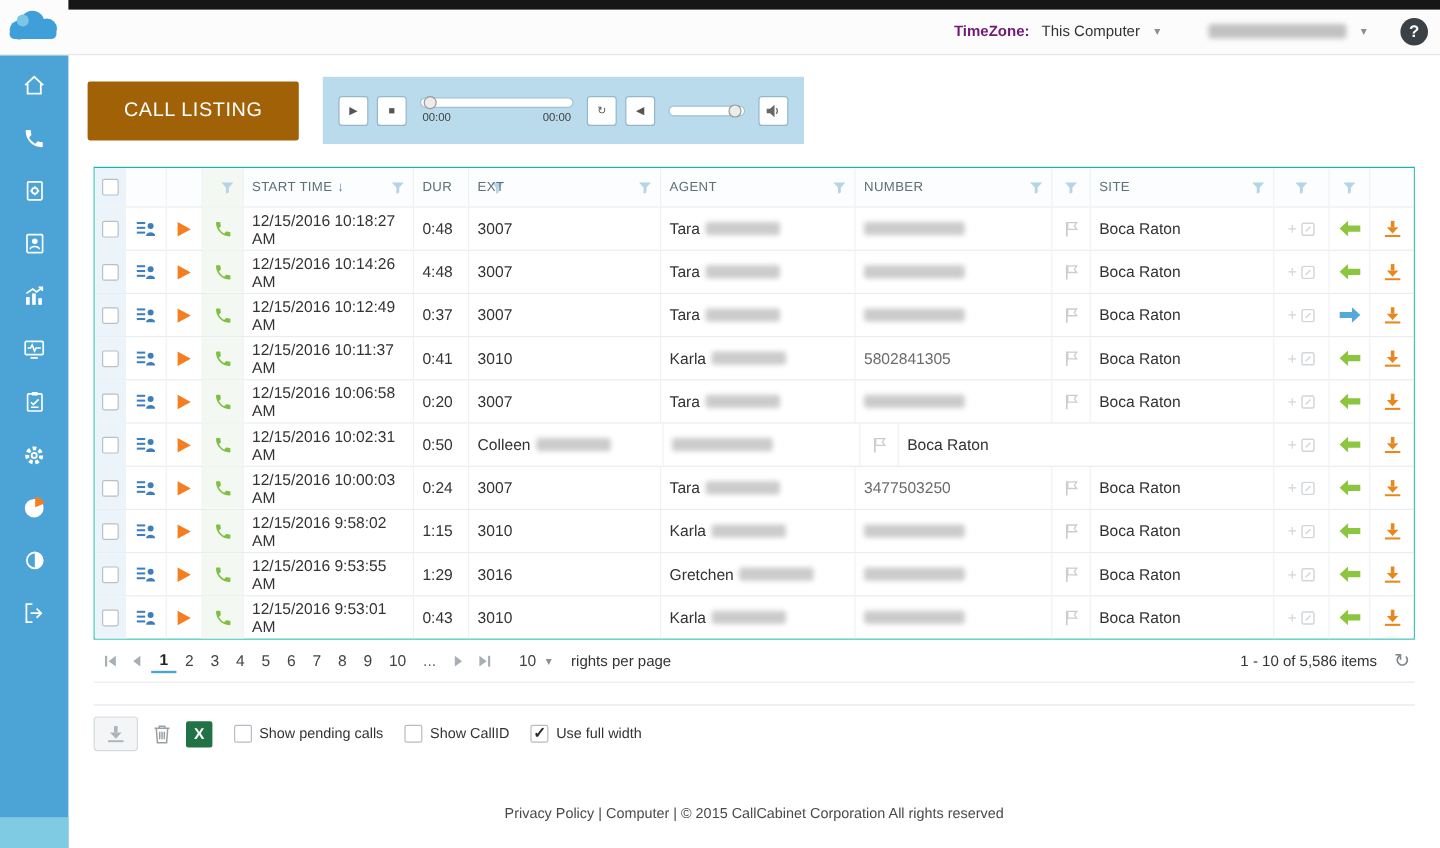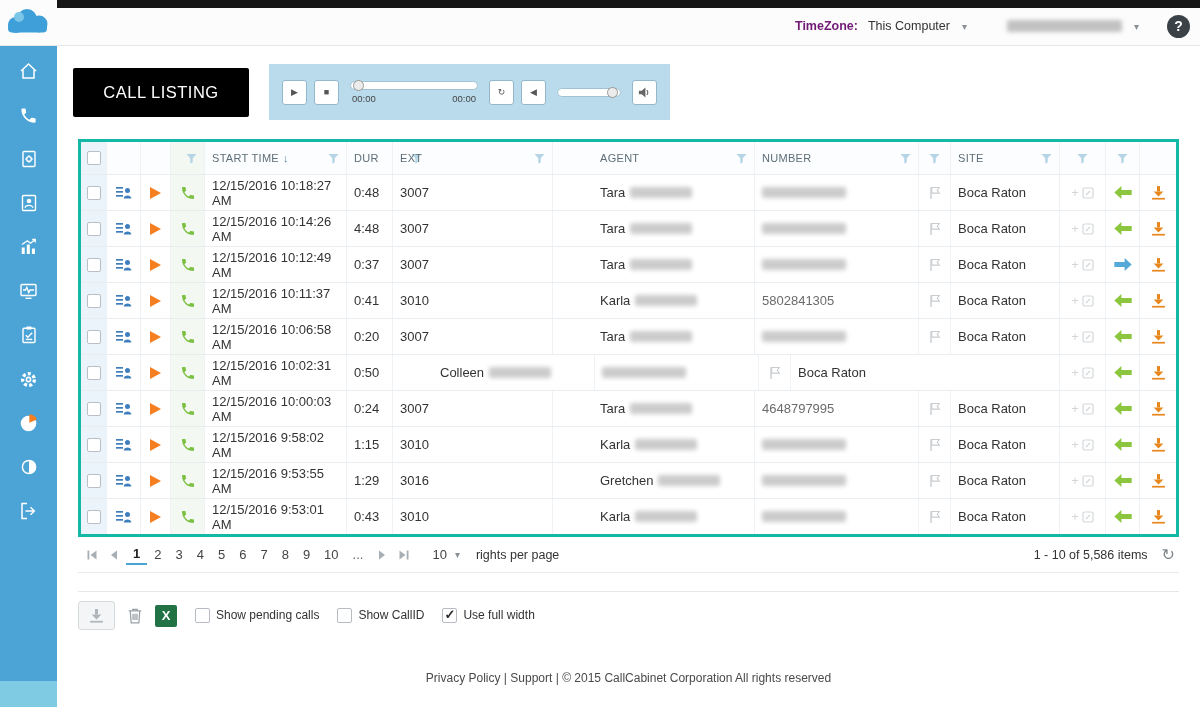--- a/index.html
+++ b/index.html
@@ -20,45 +20,45 @@
   .help { width:23px; height:23px; border-radius:50%; background:#3b4247; color:#fff; font-size:14px; font-weight:bold; display:flex; align-items:center; justify-content:center; margin-left:16px; cursor:pointer; }
 
   
   .sidebar { position:absolute; left:0; top:46px; width:57px; bottom:0; background:#4BA4D5; display:flex; flex-direction:column; align-items:center; padding-top:13px; gap:20px; z-index:3; }
   .s-item { width:57px; height:24px; display:flex; align-items:center; justify-content:center; cursor:pointer; }
   .sidebar-foot { position:absolute; left:0; bottom:0; width:57px; height:26px; background:#7FCBE3; }
 
   
   main { position:absolute; left:57px; top:46px; right:0; bottom:0; background:#fff; }
   .top-row { display:flex; align-items:center; margin:18px 0 0 16px; gap:20px; }
-  .call-listing { width:176px; height:49px; background:#000000; border:none; border-radius:2px; color:#fff; font-size:16.5px; font-family:"Liberation Sans", sans-serif; letter-spacing:.5px; cursor:pointer; }
+  .call-listing { width:176px; height:49px; background:#a16207; border:none; border-radius:2px; color:#fff; font-size:16.5px; font-family:"Liberation Sans", sans-serif; letter-spacing:.5px; cursor:pointer; }
 
   
   .player { background:#B9DBEC; height:56px; display:flex; align-items:center; gap:7px; padding:0 13px; }
   .p-btn { width:25px; height:25px; background:#fff; border:1px solid #93b8cc; border-radius:3px; display:flex; align-items:center; justify-content:center; font-size:9px; color:#555; cursor:pointer; }
   .p-progress { display:flex; flex-direction:column; width:128px; gap:3px; margin:0 4px; }
   .slider { height:9px; background:#fff; border-radius:5px; border:1px solid #9fc2d4; position:relative; cursor:pointer; }
   .handle { position:absolute; top:-2px; width:11px; height:11px; border-radius:50%; background:#ececec; border:1px solid #999; }
   .times { display:flex; justify-content:space-between; font-size:9.5px; color:#444; padding:0 2px; }
   .vol { width:64px; height:9px; background:#fff; border-radius:5px; border:1px solid #9fc2d4; position:relative; margin:0 4px; cursor:pointer; }
 
   
-  .table { margin:19px 21px 0 21px; border:3px solid #14b8a6; }
+  .table { margin:19px 21px 0 21px; border:1px solid #14b8a6; }
   .thead { display:flex; height:32px; background:#fbfdfe; }
   .thead .c { font-size:11px; color:#5e6e78; letter-spacing:.3px; }
   .trow { display:flex; height:36px; border-top:1px solid #e9edef; background:#fff; }
   .c { display:flex; align-items:center; height:100%; border-right:1px solid #eef2f4; padding:0 7px; font-size:13px; color:#333; }
   .col-check { width:26px; justify-content:center; background:#ebf4fa; padding:0; }
   .col-contacts { width:34px; justify-content:center; }
   .col-play { width:30px; justify-content:center; }
   .col-phone { width:34px; justify-content:center; background:#f4f8f3; }
   .col-start { width:142px; }
   .col-dur { width:46px;gap:32px; }
   .col-ext { width:160px;justify-content:space-between; }
-  .col-agent { width:162px; gap:5px;margin-left:40px; }
+  .col-agent { width:162px; gap:5px; }
   .col-number { width:164px; }
   .col-flag { width:32px; justify-content:center; }
   .col-site { flex:1; }
   .col-edit { width:46px; justify-content:center; gap:3px; }
   .col-arrow { width:34px; justify-content:center; }
   .col-dl { width:36px; justify-content:center; border-right:none; }
   .funnel { margin-left:auto; cursor:pointer; flex:none; }
   .funnel.center { margin-left:0; }
   .sort { font-size:11px; color:#5a87a8; margin-left:4px; }
   .cb { width:14px; height:14px; border:1px solid #b9bfc4; border-radius:2px; background:#fff; cursor:pointer; }
@@ -680,21 +680,21 @@
               </svg>
     </div>
     <div class="c col-start">12/15/2016 10:00:03 AM</div>
     <div class="c col-dur">0:24</div>
     <div class="c col-ext">3007</div>
     <div class="c col-agent">
       <span>Tara</span>
       <span class="blur agent"></span>
     </div>
     <div class="c col-number">
-      <span class="num-text" style="color:#6b6b6b;">4648797995</span>
+      <span class="num-text" style="color:#6b6b6b;">3477503250</span>
 
     </div>
     <div class="c col-flag">
       <svg width="12" height="14" viewBox="0 0 12 14">
                 <path d="M2 1v12" stroke="#C9CDD1" stroke-width="1.4"></path>
                 <path d="M2.8 1.5h7.5l-2 2.8 2 2.8H2.8z" fill="none" stroke="#C9CDD1" stroke-width="1.1"></path>
               </svg>
     </div>
     <div class="c col-site">Boca Raton</div>
     <div class="c col-edit">
@@ -975,18 +975,18 @@
       </div>
       <div class="tb-item">
         <span class="tb-check checked"></span>
         <span class="tb-label">Use full width</span>
       </div>
     </div>
 
     <div class="footer">
       <a>Privacy Policy</a>
       <span>|</span>
-      <a>Support</a>
+      <a>Computer</a>
       <span>|</span>
       <span>© 2015 CallCabinet Corporation All rights reserved</span>
     </div>
   </main>
 </div>
 
 </body></html>

